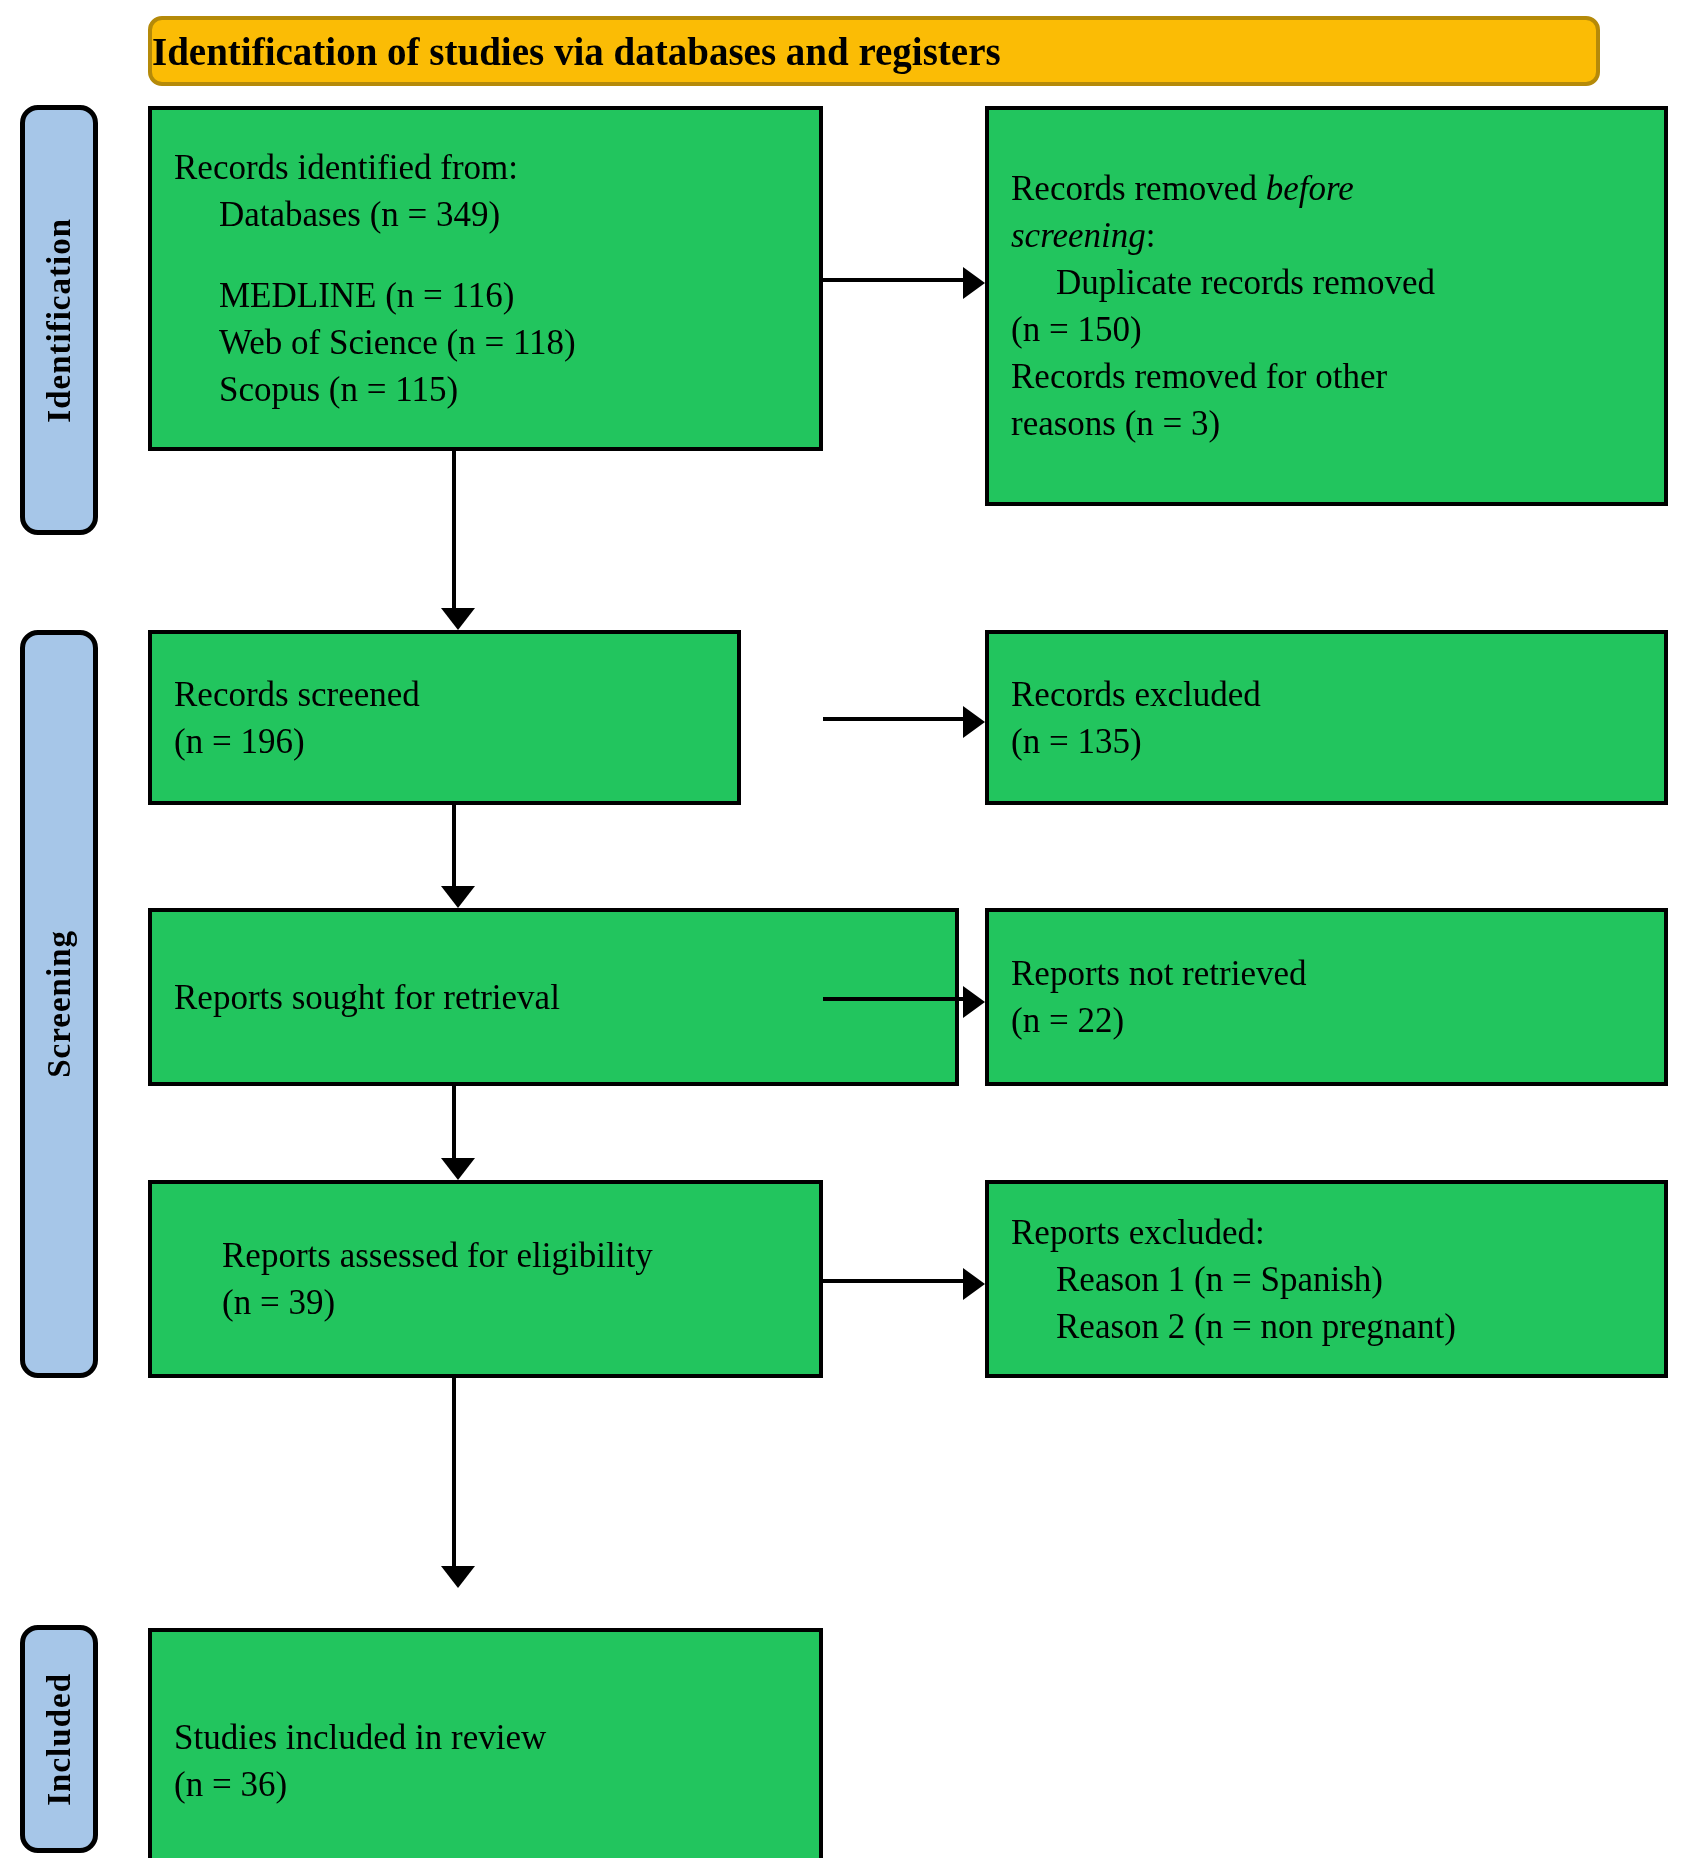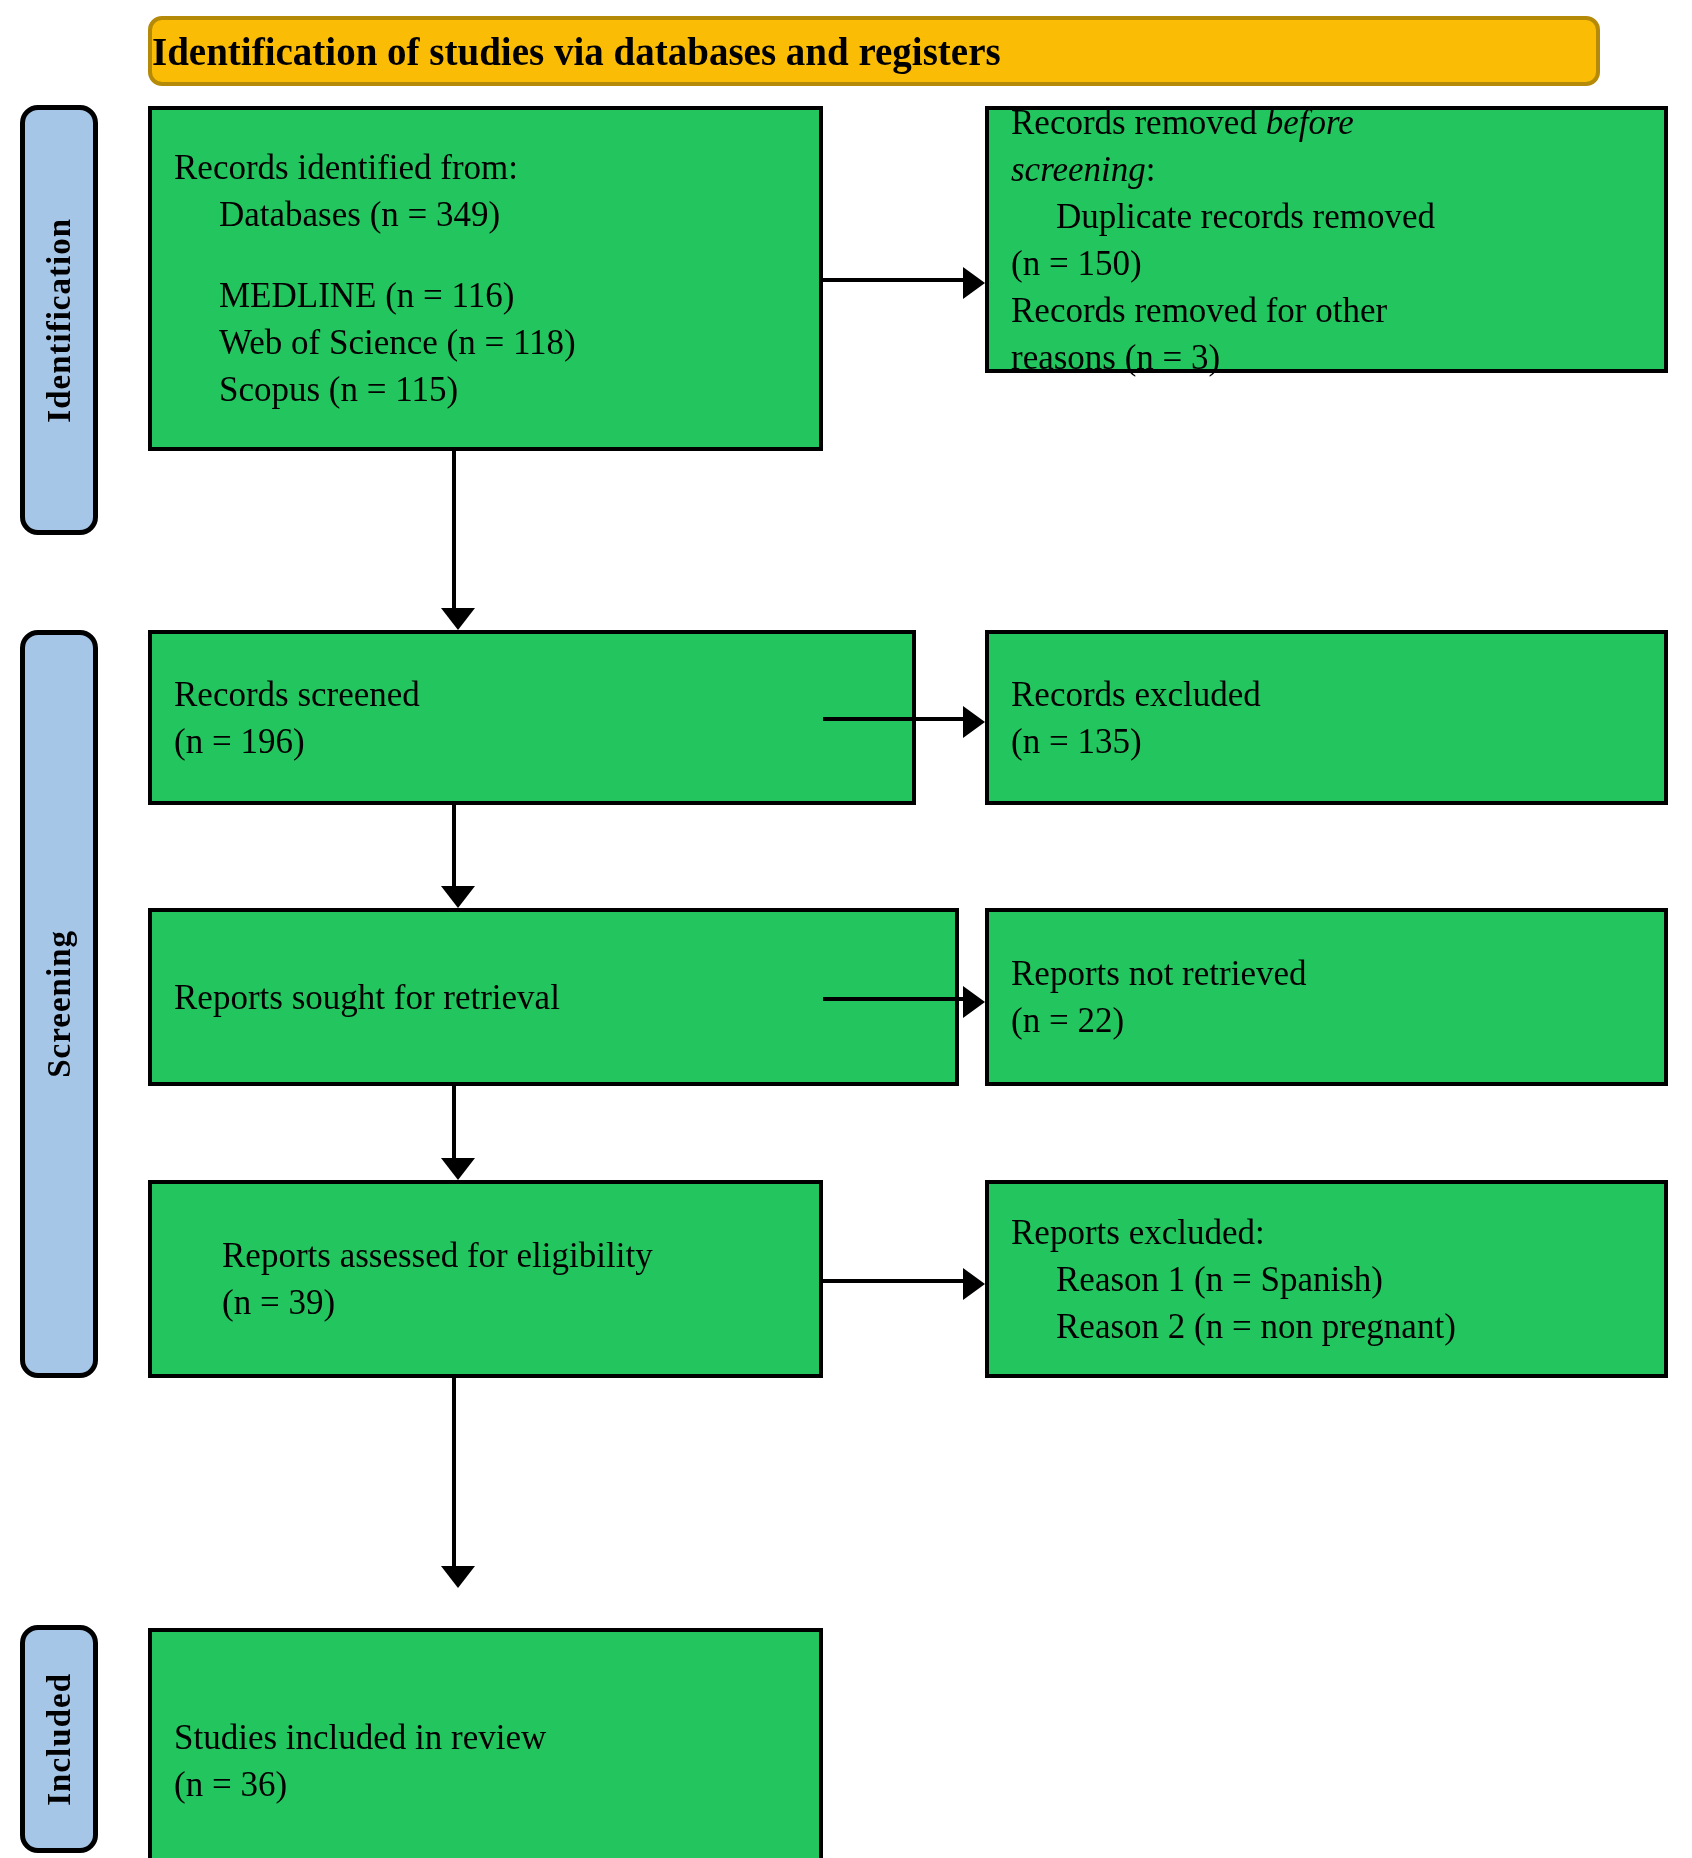--- a/index.html
+++ b/index.html
@@ -84,22 +84,22 @@
     line-height: 47px;
     color: #000000;
     white-space: pre;
   }
   .pbox .indent { padding-left: 45px; }
   .pbox .body { padding-left: 22px; padding-right: 10px; }
   .pbox .spacer { height: 34px; }
   .ital { font-style: italic; }
 
   #box-identified     { left: 148px; top: 106px;  width: 675px; height: 345px; }
-  #box-removed-before { left: 985px; top: 106px;  width: 683px; height: 267px; }
-  #box-screened       { left: 148px; top: 630px;  width: 768px; height: 175px; }
+  #box-removed-before { left: 985px; top: 106px;  width: 683px; height: 400px; }
+  #box-screened       { left: 148px; top: 630px;  width: 593px; height: 175px; }
   #box-excluded       { left: 985px; top: 630px;  width: 683px; height: 175px; }
   #box-sought         { left: 148px; top: 908px;  width: 811px; height: 178px; }
   #box-notretrieved   { left: 985px; top: 908px;  width: 683px; height: 178px; }
   #box-assessed       { left: 148px; top: 1180px; width: 675px; height: 198px; padding-left: 48px; }
   #box-repexcluded    { left: 985px; top: 1180px; width: 683px; height: 198px; }
   #box-included       { left: 148px; top: 1588px; width: 675px; height: 265px; margin-top: 40px; }
 
   
   .arrow-v {
     position: absolute;

